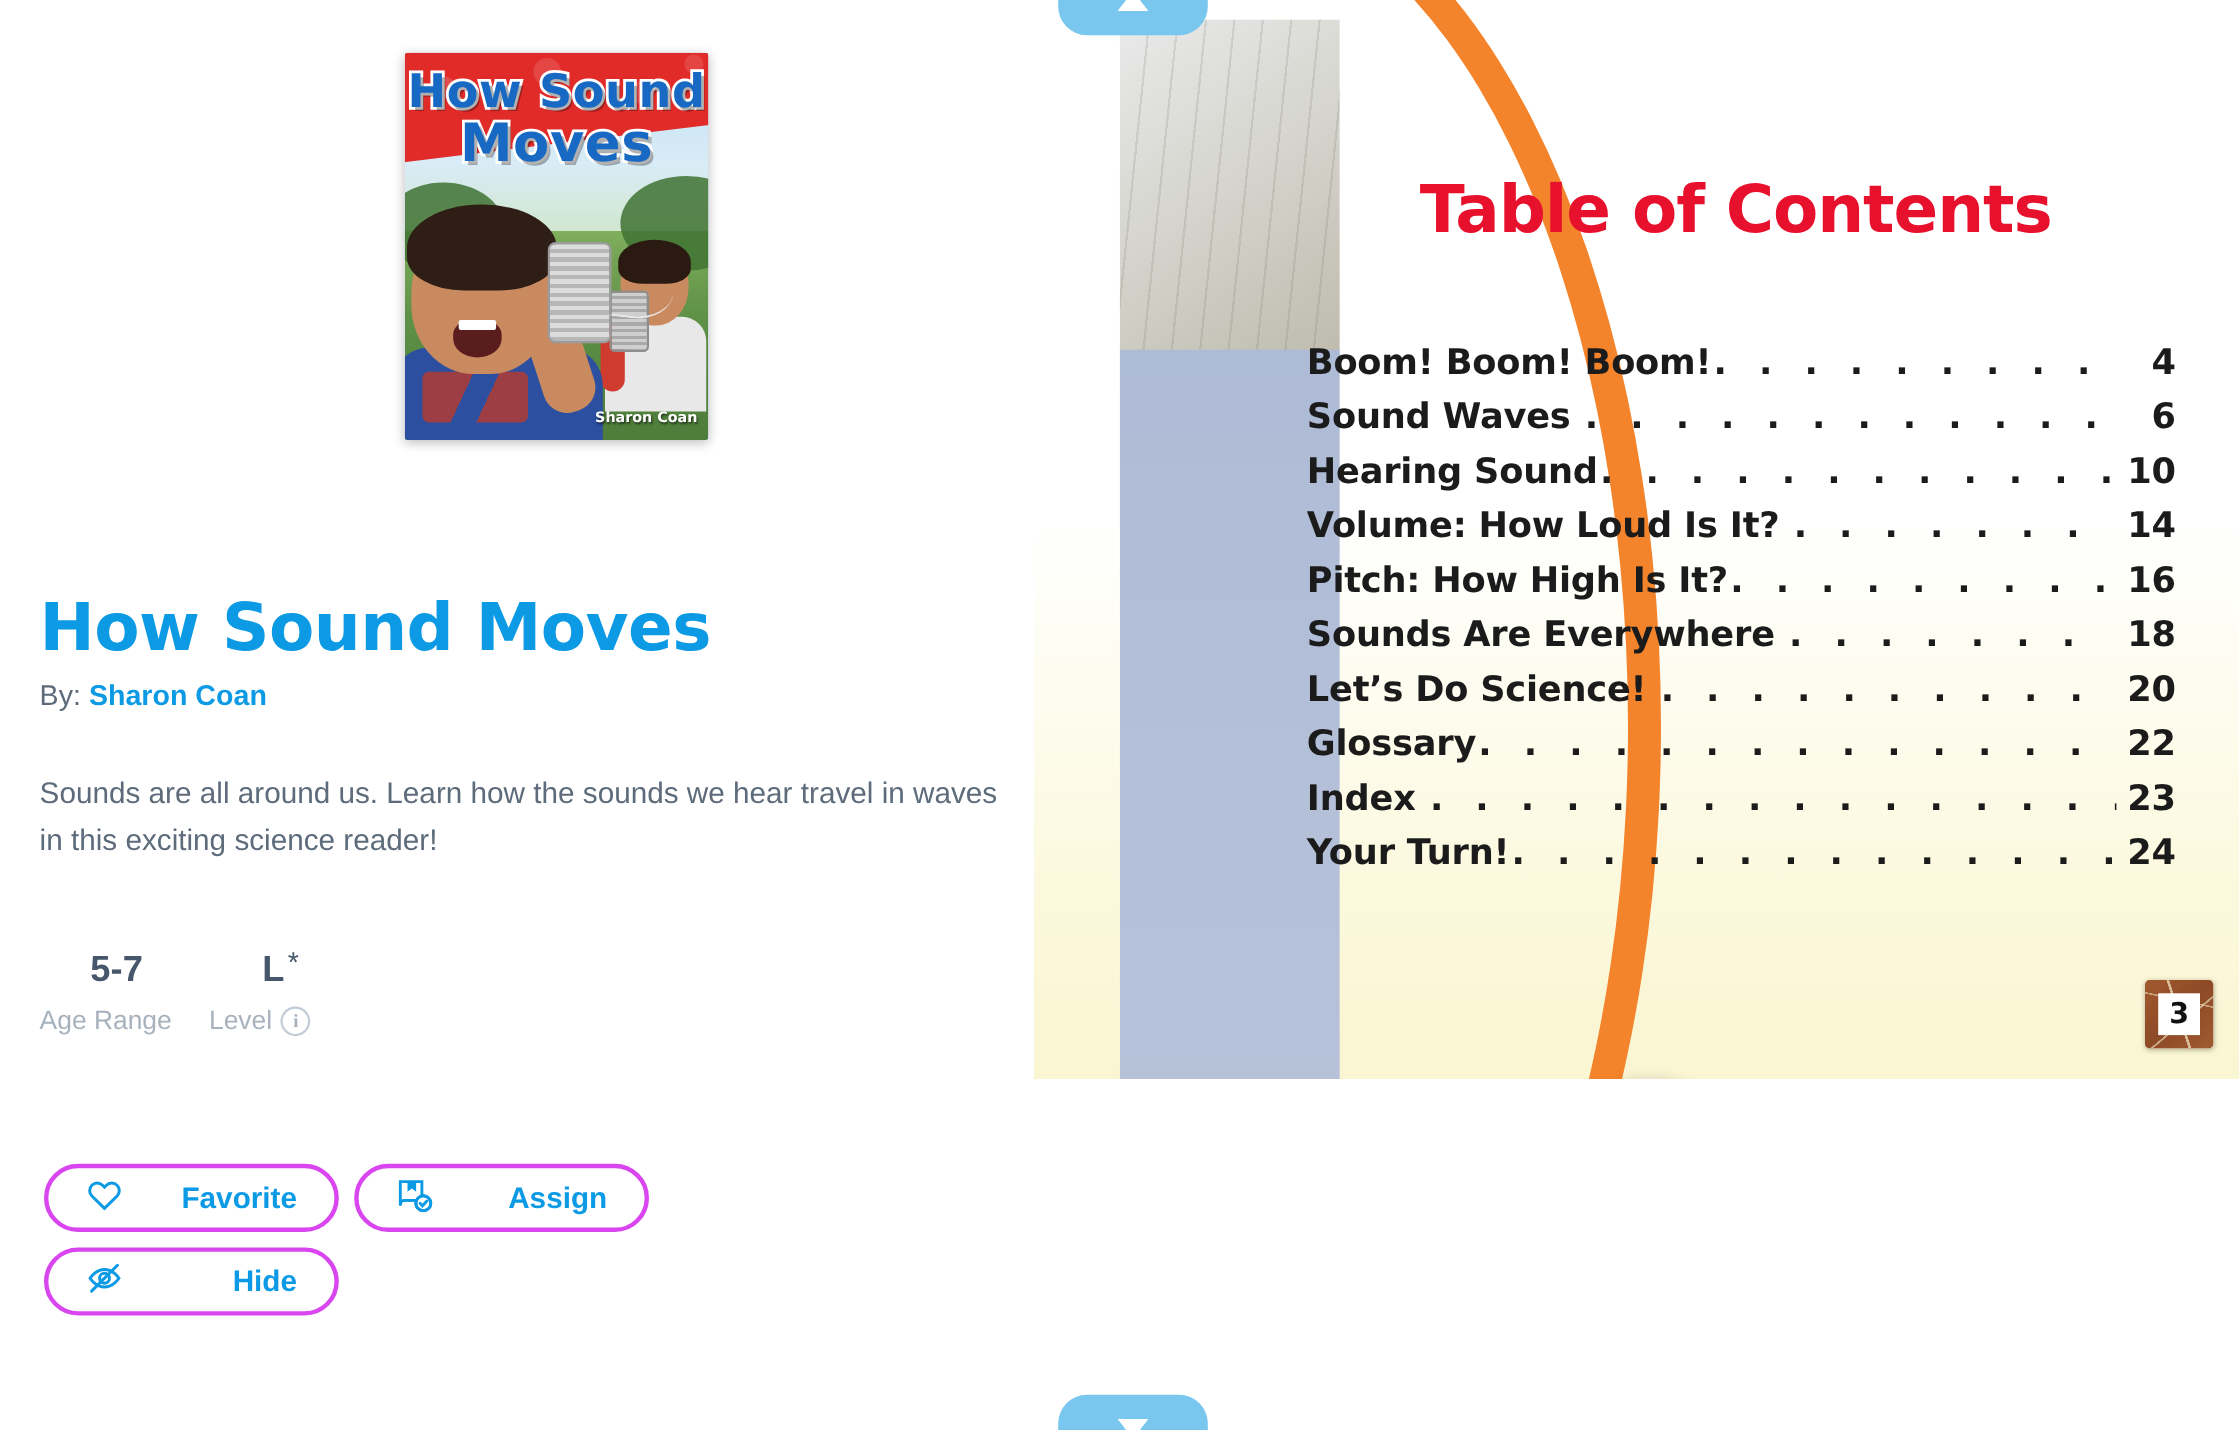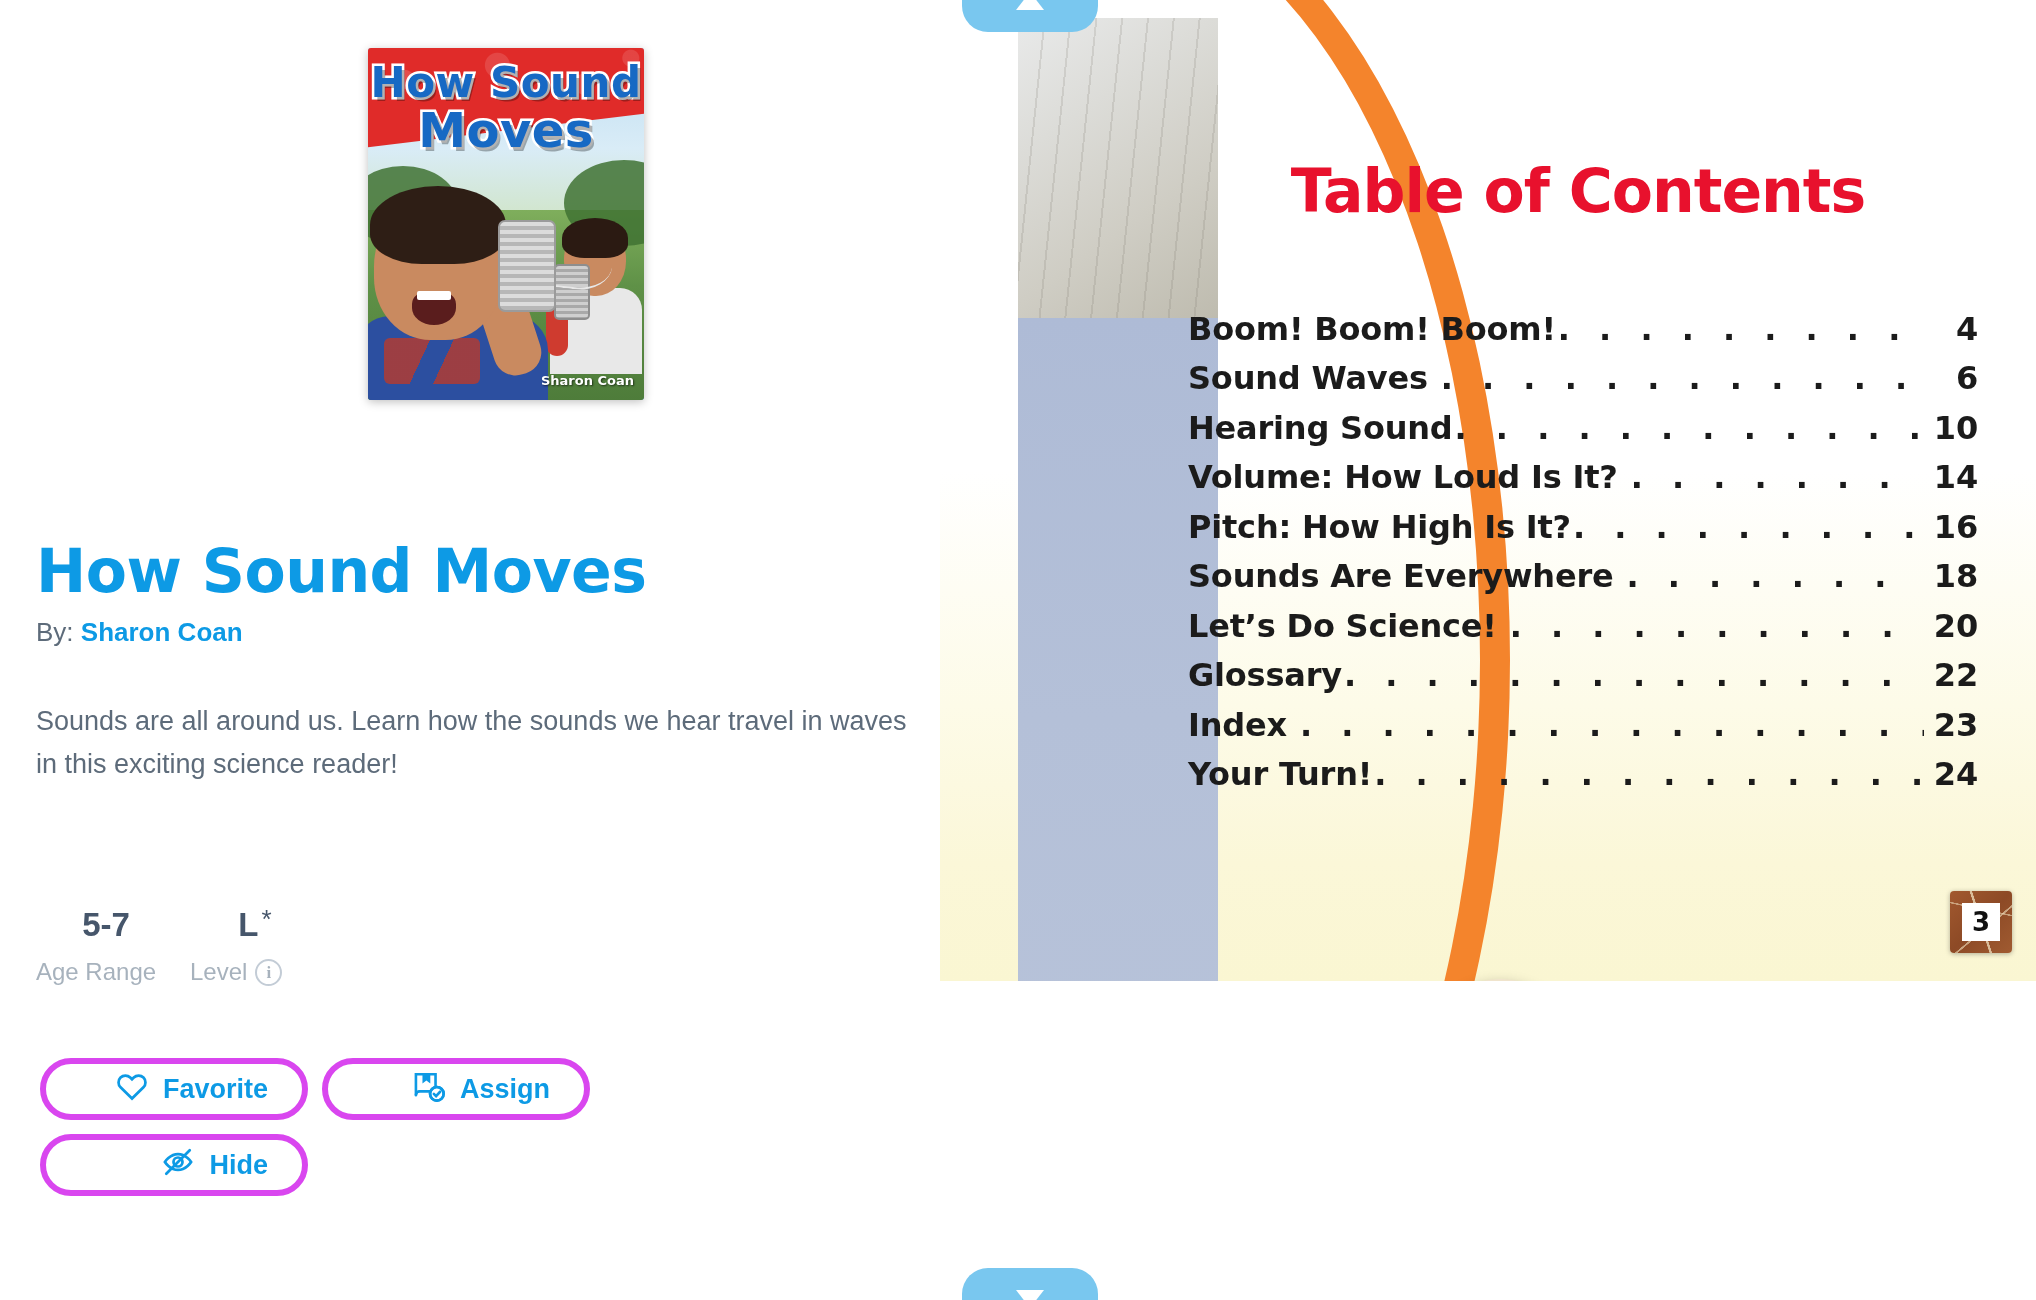--- a/index.html
+++ b/index.html
@@ -77,35 +77,35 @@
     font-family: "DejaVu Sans", sans-serif; font-weight: 700; font-size: 60px;
     color: #0d9ae5; letter-spacing: -0.5px; }
 
   #byline { position: absolute; left: 36px; top: 617px; font-size: 26px; color: #5d6b7a; }
   #byline .author { color: #0d9ae5; font-weight: 700; }
 
   #description { position: absolute; left: 36px; top: 700px; width: 880px;
     font-size: 27px; line-height: 1.60; color: #5d6b7a; }
 
   #meta-row { position: absolute; left: 36px; top: 862px; display: flex; align-items: flex-start; }
-  .meta-col { display: flex; flex-direction: column; margin-top: 44px; }
+  .meta-col { display: flex; flex-direction: column; }
   .meta-val { font-size: 33px; font-weight: 700; color: #46566b; text-align: center;
     height: 52px; display: flex; align-items: flex-start; justify-content: center; }
   .meta-val sup { font-size: 26px; font-weight: 400; line-height: 1; margin-left: 3px; }
   .meta-lbl { font-size: 24px; color: #a7b2bd; display: flex; align-items: center; gap: 8px; }
   #col-age { width: 140px; }
   #col-level { width: 130px; margin-left: 14px; }
   .info-ico { width: 27px; height: 27px; border: 2px solid #c3ccd6; border-radius: 50%;
     color: #a7b2bd; font-size: 17px; font-weight: 700; line-height: 23px; text-align: center;
     font-family: "Liberation Serif", serif; cursor: pointer; flex: none; }
 
   #actions { position: absolute; left: 40px; top: 1058px; width: 700px; }
   .btn-row { display: flex; gap: 14px; margin-bottom: 14px; }
-  .btn { display: inline-flex; align-items: center; justify-content: flex-end; gap: 14px;
-    height: 62px; border: 6px solid #d946ef; border-radius: 34px; background: #fff;
+  .btn { display: inline-flex; align-items: center; justify-content: space-between; gap: 14px;
+    height: 62px; border: 4px solid #d946ef; border-radius: 34px; background: #fff;
     color: #0d9ae5; font-size: 27px; font-weight: 700; cursor: pointer; padding: 0 34px; }
   #btn-favorite { width: 268px; }
   #btn-assign { width: 268px; }
   #btn-hide { width: 268px; }
   .btn svg { flex: none; }
 
   
   #book-page { position: absolute; left: 940px; top: 0; width: 1096px; height: 981px;
     overflow: hidden; background: #ffffff; }
   #page-bg { position: absolute; inset: 0;

